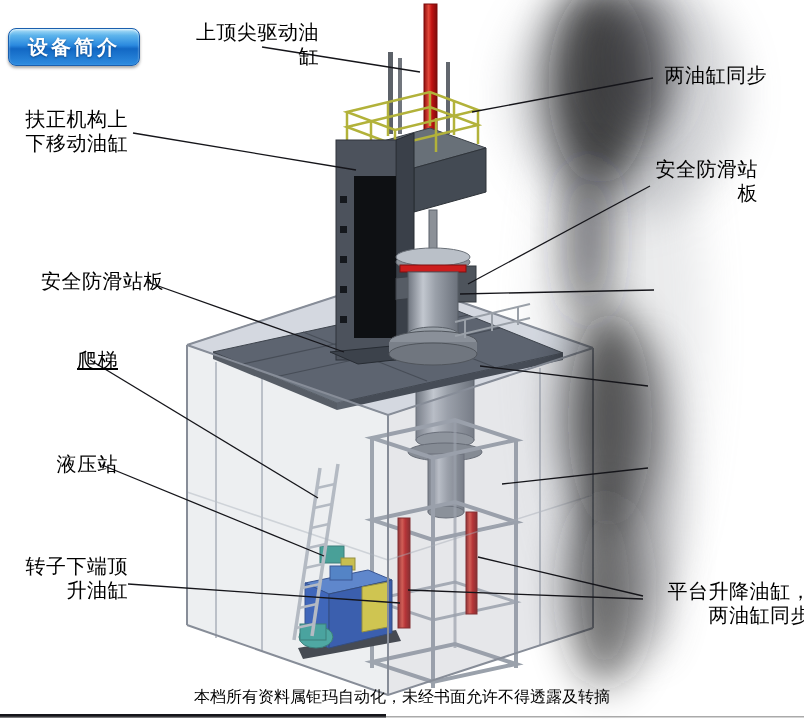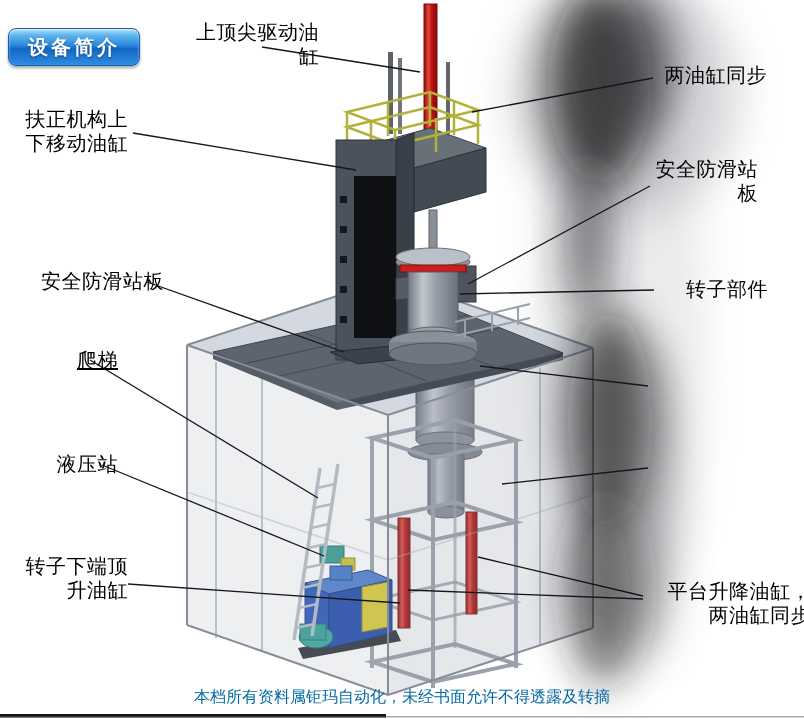--- a/index.html
+++ b/index.html
@@ -17,21 +17,21 @@
     color:#ffffff;font-size:20px;font-weight:bold;letter-spacing:3px;
     text-shadow:0 1px 2px rgba(0,40,90,0.6);
   }
   .lbl{
     position:absolute;color:#000;font-size:20px;line-height:1.22;
     letter-spacing:0.5px;
     text-align:right;
   }
   .footer{
     position:absolute;left:0;top:687px;width:804px;text-align:center;
-    color:#0369a1;font-size:16px;
+    color:#000000;font-size:16px;
   }
 </style>
 </head>
 <body>
 
 <div class="stage">
 
   <svg class="scene" width="804" height="719" viewBox="0 0 804 719">
     <defs>
       <filter id="soft2" x="-80%" y="-80%" width="260%" height="260%">
@@ -248,21 +248,20 @@
   <div class="lbl" style="left:657px;top:63px;width:110px;">两油缸同步</div>
 
   <div class="lbl" style="left:24px;top:107px;width:104px;">扶正机构上下移动油缸</div>
 
   <div class="lbl" style="left:654px;top:157px;width:104px;">安全防滑站板</div>
 
   <div class="lbl" style="left:24px;top:269px;width:140px;">安全防滑站板</div>
 
   <div class="lbl" style="left:48px;top:348px;width:70px;text-decoration:underline;">爬梯</div>
 
-  <div class="lbl" style="left:658px;top:277px;width:110px;">转子部件</div>
 
 
   <div class="lbl" style="left:38px;top:452px;width:80px;">液压站</div>
 
 
   <div class="lbl" style="left:24px;top:554px;width:104px;">转子下端顶升油缸</div>
 
   <div class="lbl" style="left:661px;top:579px;width:150px;">平台升降油缸，两油缸同步</div>
 
   <div class="footer">本档所有资料属钜玛自动化，未经书面允许不得透露及转摘</div>

